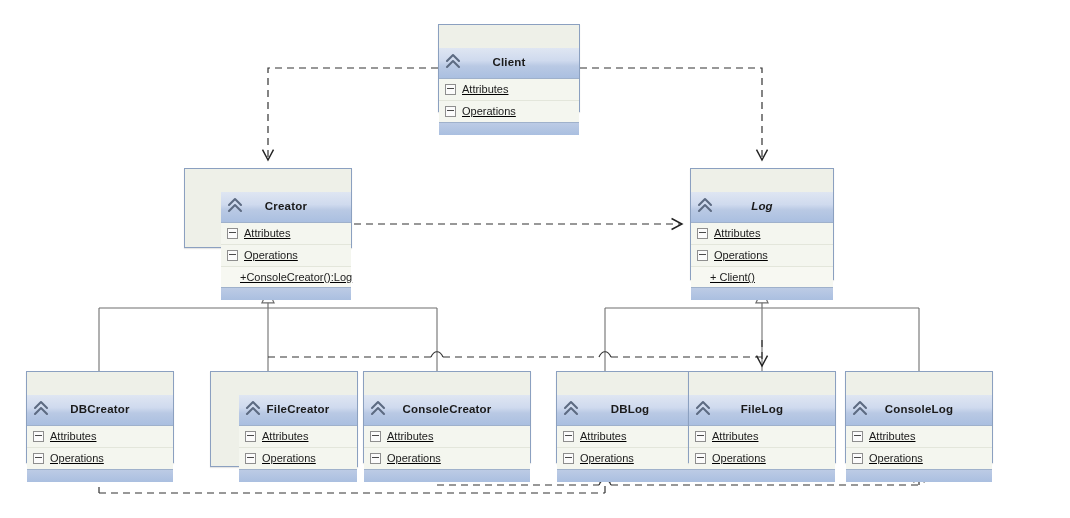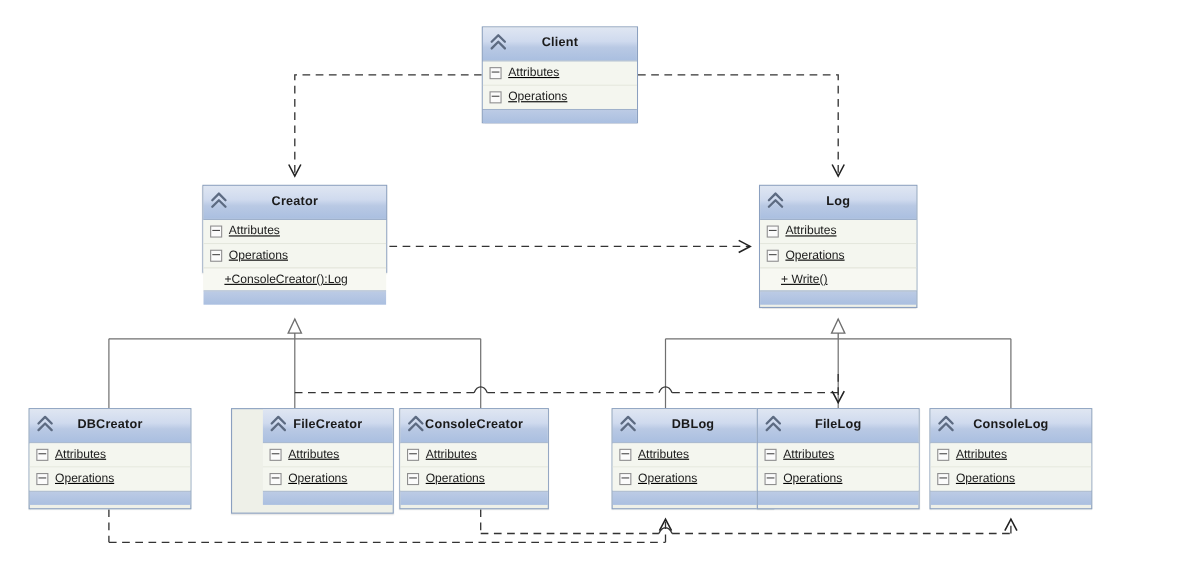--- a/index.html
+++ b/index.html
@@ -16,27 +16,27 @@
     box-sizing:border-box;
     border:1px solid #8ba0c0;
     background:#eef0e8;
     box-shadow:0 1px 1px rgba(0,0,0,.10);
   }
   .uml-header{
     position:relative;
     height:30px;
     border-bottom:1px solid #9fb1cb;
     background:linear-gradient(to bottom,#dfe6f2 0%,#cfdaee 42%,#b9c9e4 60%,#aabfe0 100%);
-    display:flex;align-items:center;justify-content:center;
+    display:flex;align-items:center;justify-content:center;margin-top:23px;
   }
   .uml-title{
     font-size:11.5px;font-weight:bold;color:#1a1a1a;letter-spacing:.2px;
     text-align:center;line-height:1;
   }
-  .uml-title.abstract{}
+  .uml-title.abstract{font-style:italic;}
   .chevron-icon{
     position:absolute;left:5px;top:4px;width:18px;height:20px;
   }
   .uml-body{background:#f2f4ec;text-decoration:underline;}
   .uml-compartment{
     position:relative;
     height:21px;
     display:flex;align-items:center;
     padding-left:6px;
     border-bottom:1px solid #e3e6db;
@@ -145,21 +145,21 @@
         <span class="compartment-label">Attributes</span>
       </div>
       <div class="uml-compartment">
         <span class="expander-icon"></span>
         <span class="compartment-label">Operations</span>
       </div>
     </div>
     <div class="uml-footer"></div>
   </div>
 
-  <div class="uml-class" style="left:184px;top:168px;width:168px;height:80px;">
+  <div class="uml-class" style="left:184px;top:168px;width:168px;height:80px;padding-left:36px;">
     <div class="uml-header">
       <span class="chevron-icon">
         <svg width="18" height="20" viewBox="0 0 18 20">
           <path d="M3 9 L9 3 L15 9" fill="none" stroke="#5d6b82" stroke-width="2.1" stroke-linecap="round" stroke-linejoin="round"></path>
           <path d="M3 15 L9 9 L15 15" fill="none" stroke="#5d6b82" stroke-width="2.1" stroke-linecap="round" stroke-linejoin="round"></path>
         </svg>
       </span>
       <span class="uml-title">Creator</span>
     </div>
     <div class="uml-body">
@@ -188,21 +188,21 @@
     </div>
     <div class="uml-body">
       <div class="uml-compartment">
         <span class="expander-icon"></span>
         <span class="compartment-label">Attributes</span>
       </div>
       <div class="uml-compartment">
         <span class="expander-icon"></span>
         <span class="compartment-label">Operations</span>
       </div>
-      <div class="uml-member">+ Write()</div>
+      <div class="uml-member">+ Client()</div>
     </div>
     <div class="uml-footer"></div>
   </div>
 
   <div class="uml-class" style="left:26px;top:371px;width:148px;height:92px;">
     <div class="uml-header">
       <span class="chevron-icon">
         <svg width="18" height="20" viewBox="0 0 18 20">
           <path d="M3 9 L9 3 L15 9" fill="none" stroke="#5d6b82" stroke-width="2.1" stroke-linecap="round" stroke-linejoin="round"></path>
           <path d="M3 15 L9 9 L15 15" fill="none" stroke="#5d6b82" stroke-width="2.1" stroke-linecap="round" stroke-linejoin="round"></path>
@@ -239,21 +239,21 @@
         <span class="compartment-label">Attributes</span>
       </div>
       <div class="uml-compartment">
         <span class="expander-icon"></span>
         <span class="compartment-label">Operations</span>
       </div>
     </div>
     <div class="uml-footer"></div>
   </div>
 
-  <div class="uml-class" style="left:363px;top:371px;width:136px;height:92px;">
+  <div class="uml-class" style="left:363px;top:371px;width:168px;height:92px;">
     <div class="uml-header">
       <span class="chevron-icon">
         <svg width="18" height="20" viewBox="0 0 18 20">
           <path d="M3 9 L9 3 L15 9" fill="none" stroke="#5d6b82" stroke-width="2.1" stroke-linecap="round" stroke-linejoin="round"></path>
           <path d="M3 15 L9 9 L15 15" fill="none" stroke="#5d6b82" stroke-width="2.1" stroke-linecap="round" stroke-linejoin="round"></path>
         </svg>
       </span>
       <span class="uml-title">ConsoleCreator</span>
     </div>
     <div class="uml-body">

